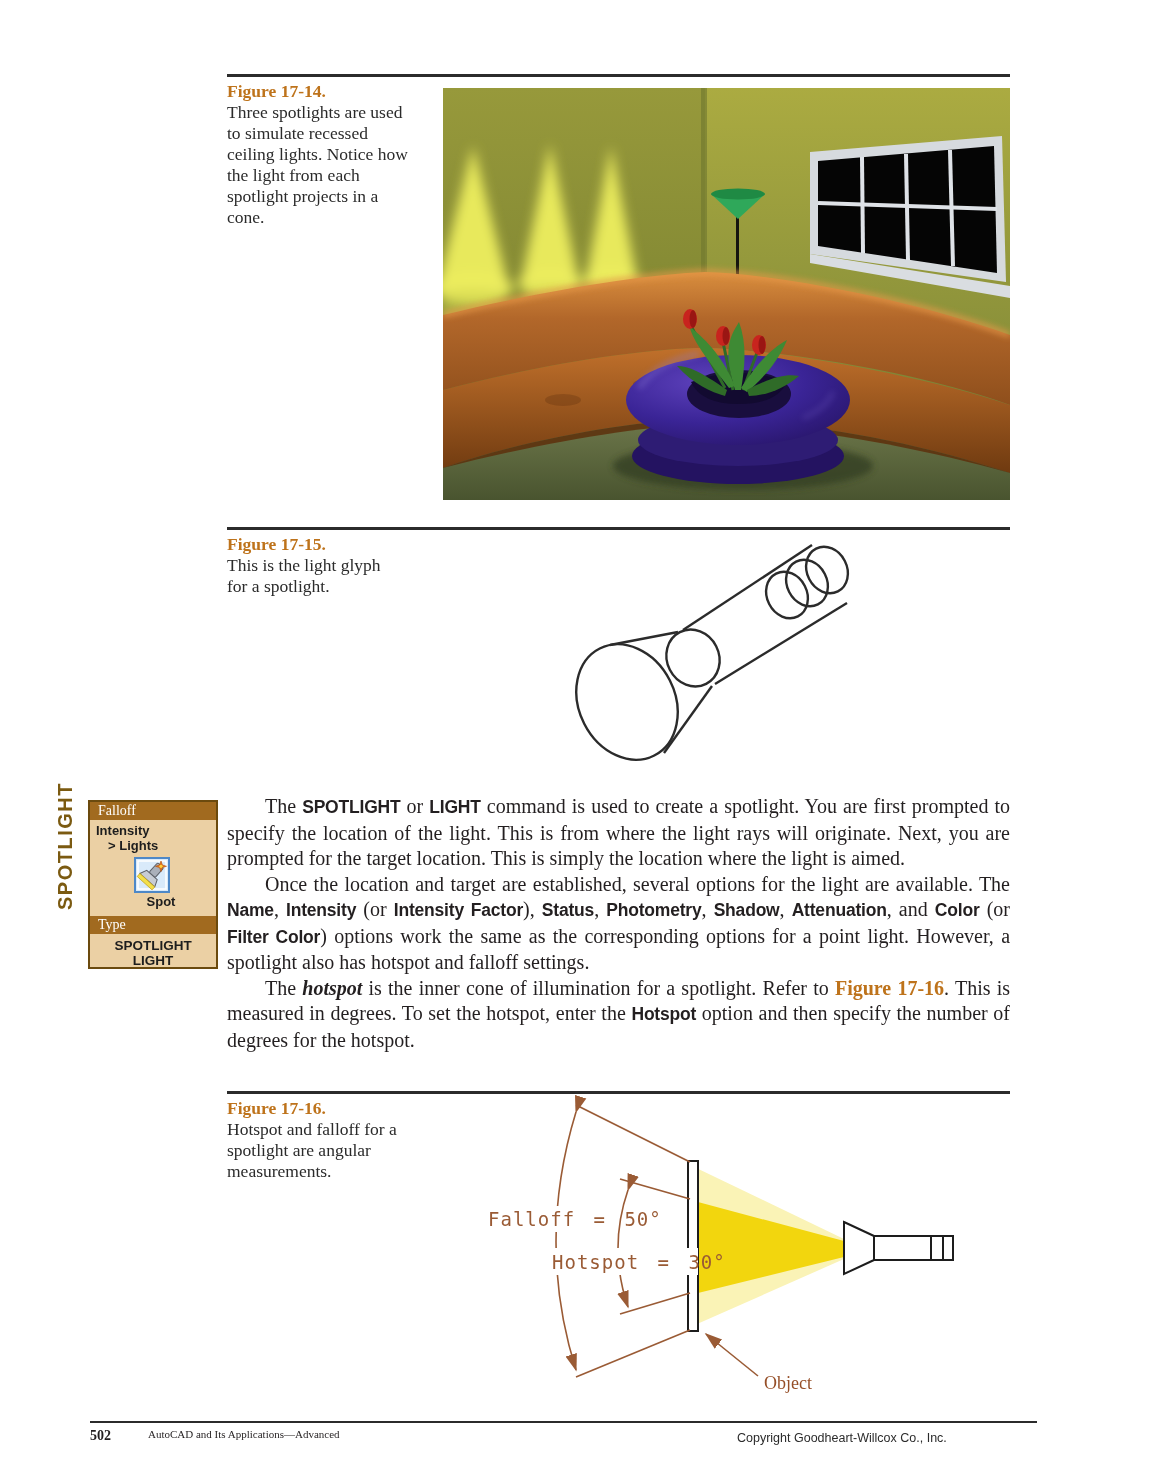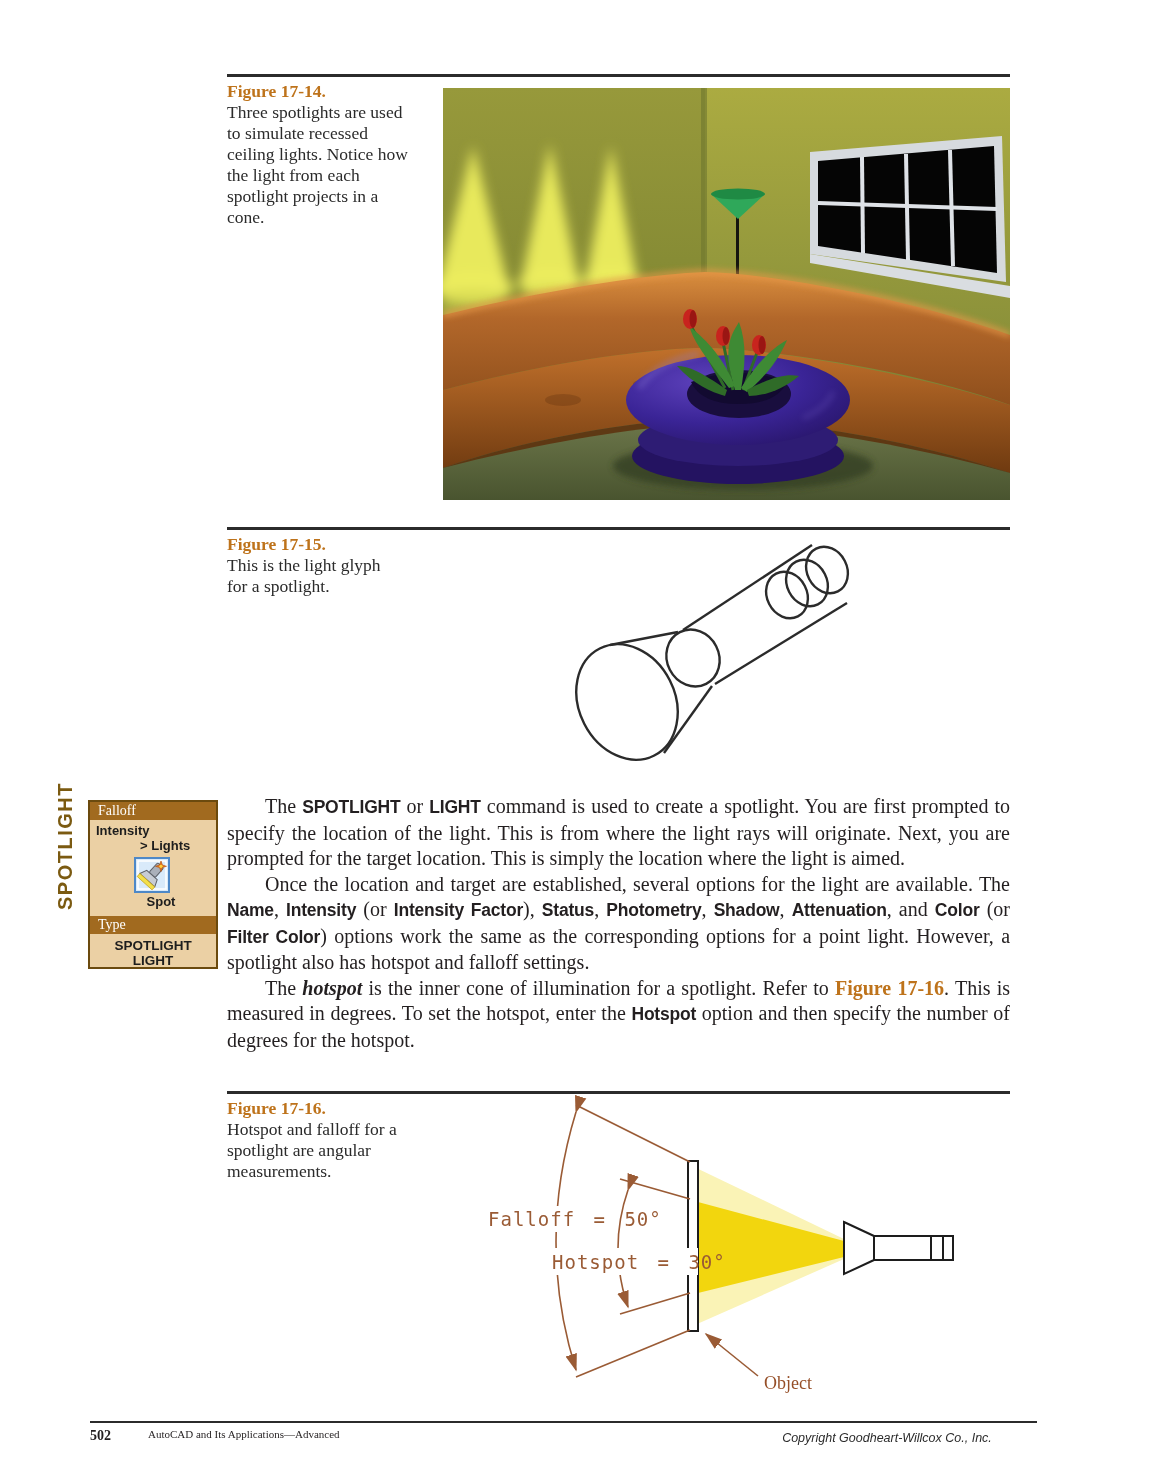--- a/index.html
+++ b/index.html
@@ -18,21 +18,21 @@
   .vertical-cmd{writing-mode:vertical-rl;transform:rotate(180deg);
     font-family:"Liberation Sans",sans-serif;font-weight:700;font-size:20px;
     color:#7b5a11;letter-spacing:1.5px;}
   .ribbon-box{position:absolute;left:88px;top:800px;width:130px;height:169px;
     background:#ebd0a4;border:2px solid #6b4a0e;box-sizing:border-box;
     font-family:"Liberation Sans",sans-serif;}
   .ribbon-head{background:#a16a1f;color:#ffffff;font-family:"Liberation Serif",serif;
     font-size:14px;line-height:18px;padding-left:8px;height:18px;}
   .ribbon-body1{height:96px;position:relative;}
   .rb-line1{font-weight:700;font-size:13px;color:#1d1d1d;padding:3px 0 0 6px;}
-  .rb-line2{font-weight:700;font-size:13px;color:#1d1d1d;padding-left:18px;margin-left:32px;}
+  .rb-line2{font-weight:700;font-size:13px;color:#1d1d1d;padding-left:18px;}
   .tool-icon{position:absolute;left:44px;top:37px;width:36px;height:36px;}
   .tool-label{position:absolute;left:8px;top:74px;width:100%;text-align:center;
     font-weight:700;font-size:13px;color:#1d1d1d;}
   .type-body{padding-top:4px;text-align:center;font-weight:700;font-size:13.5px;
     line-height:15px;color:#1d1d1d;}
   
   .footer-num{font-weight:700;font-size:14px;}
   .footer-title{font-size:11px;}
   .footer-copy{font-family:"Liberation Sans",sans-serif;font-size:12.5px;color:#2b2b2b;}
   
@@ -271,15 +271,15 @@
       <text class="shx" x="102" y="179">Hotspot = 30°</text>
 
       <line x1="308" y1="286" x2="256" y2="244" stroke="#9a5b35" stroke-width="1.6" marker-end="url(#dimArrow)"></line>
       <text class="objlbl" x="314" y="299">Object</text>
     </svg>
   </div>
 
   <div class="rule" style="left:90px;top:1421px;width:947px;height:2px;"></div>
   <div class="abs footer-num" style="left:90px;top:1428px;">502</div>
   <div class="abs footer-title" style="left:148px;top:1428px;">AutoCAD and Its Applications—Advanced</div>
-  <div class="abs footer-copy" style="left:737px;top:1431px;width:300px;text-align:center;font-style:italic;">Copyright Goodheart-Willcox Co., Inc.</div>
+  <div class="abs footer-copy" style="left:737px;top:1431px;width:300px;text-align:left;">Copyright Goodheart-Willcox Co., Inc.</div>
 
 </div>
 
 </body></html>

